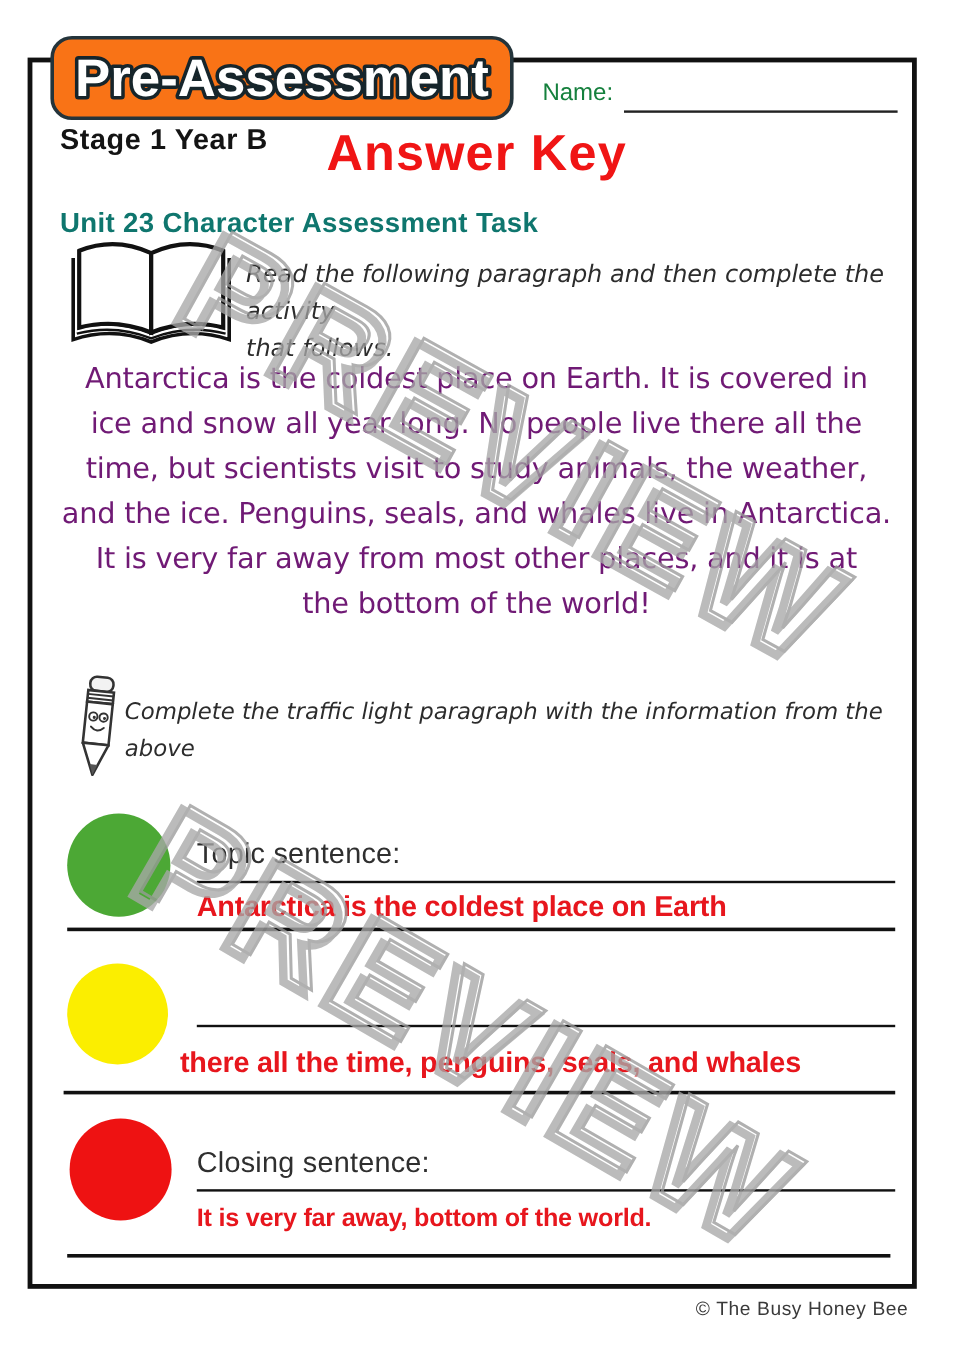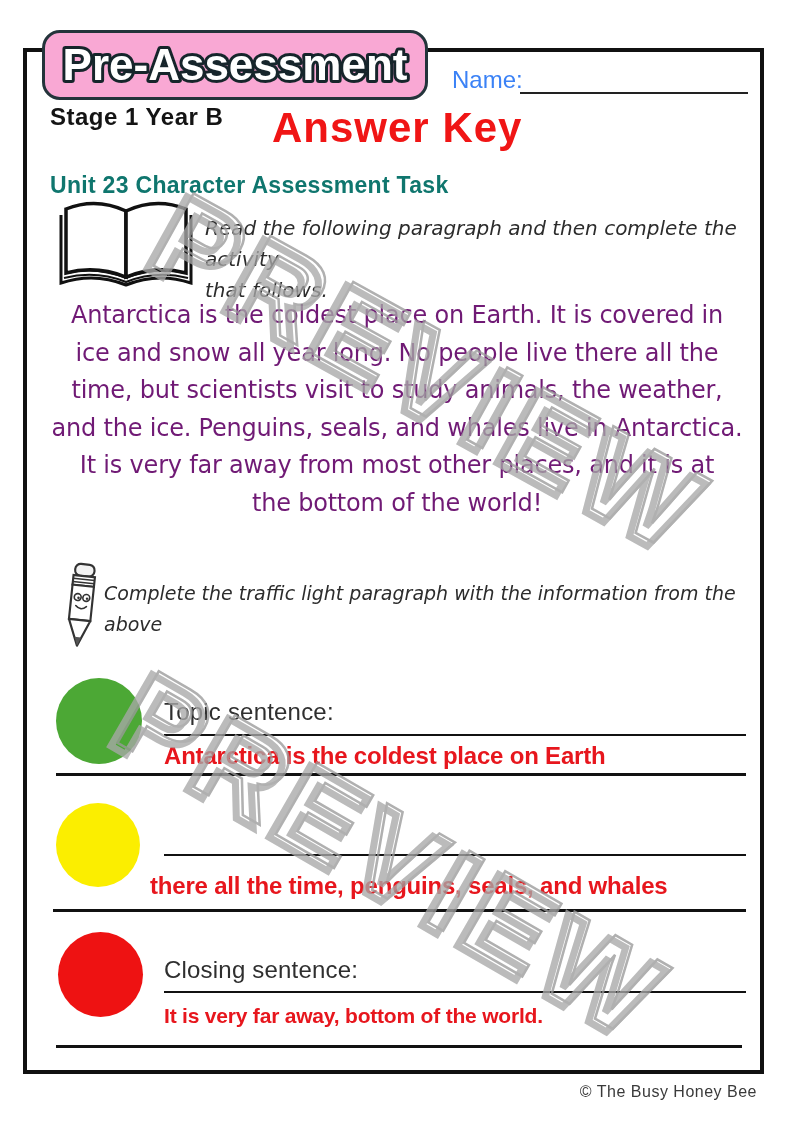--- a/index.html
+++ b/index.html
@@ -8,25 +8,25 @@
     font-family:"Liberation Sans",sans-serif;overflow:hidden;
   }
   .abs{position:absolute;}
   
   .page-border{
     left:23px;top:48px;width:741px;height:1026px;
     border:4px solid #111;box-sizing:border-box;
   }
   
   .title-box{
-    left:42px;top:30px;width:386px;height:70px;background:#f9a8d4;
+    left:42px;top:30px;width:386px;height:70px;background:#f97316;
     border:3px solid #24343b;border-radius:18px;box-sizing:border-box;
     display:flex;align-items:center;justify-content:center;
   }
-  .name-row{left:452px;top:66px;width:300px;font-size:24px;color:#3b82f6;}
+  .name-row{left:452px;top:66px;width:300px;font-size:20px;color:#15803d;}
   .name-line{left:520px;top:92px;width:228px;border-bottom:2px solid #222;}
   .stage{left:50px;top:103px;font-size:24px;font-weight:bold;color:#141414;letter-spacing:.5px;}
   .answer-key{left:272px;top:104px;font-size:42px;font-weight:bold;color:#f01515;letter-spacing:1px;}
   .unit{left:50px;top:172px;font-size:23px;font-weight:bold;color:#0f766e;letter-spacing:.3px;}
   .book-icon{left:56px;top:195px;}
   .instr1{
     left:205px;top:213px;width:540px;font-style:italic;font-size:20px;line-height:31px;
     color:#2c2c2c;font-family:"DejaVu Sans",sans-serif;
   }
   .passage{

